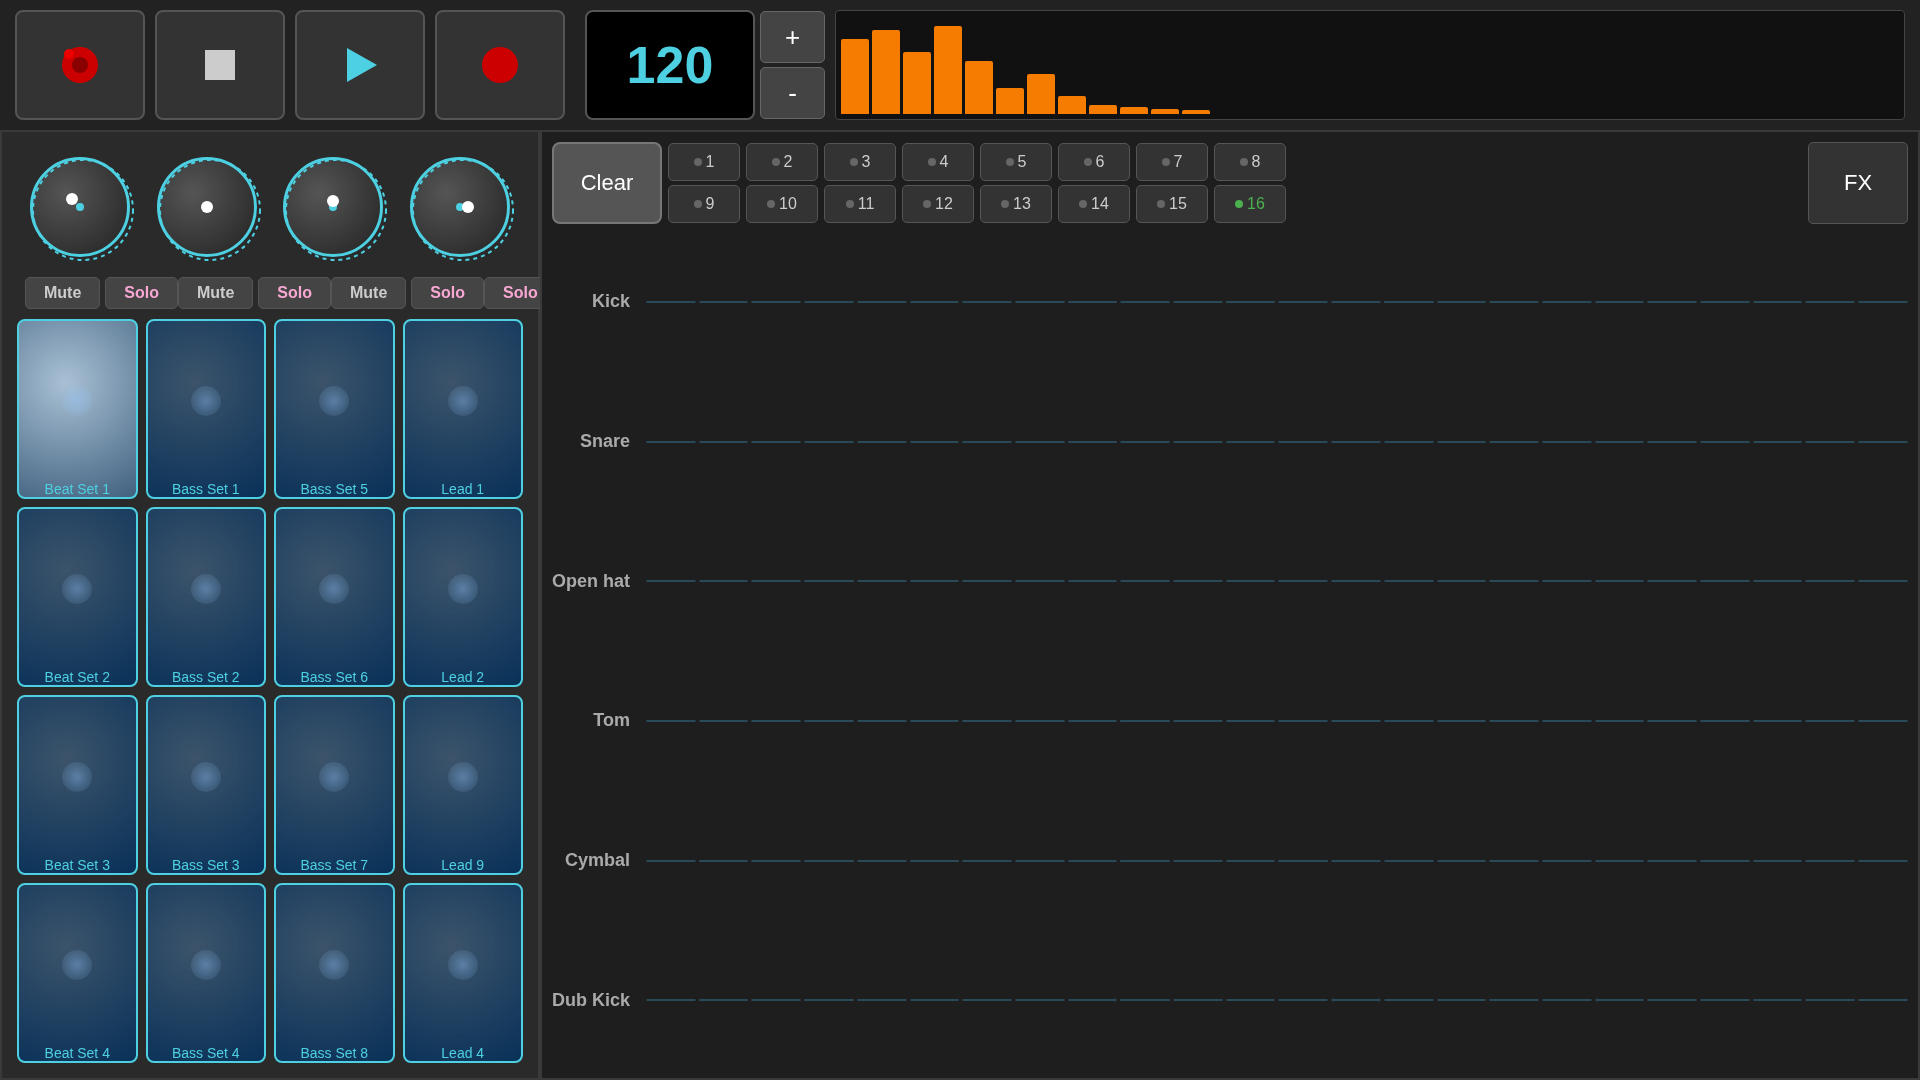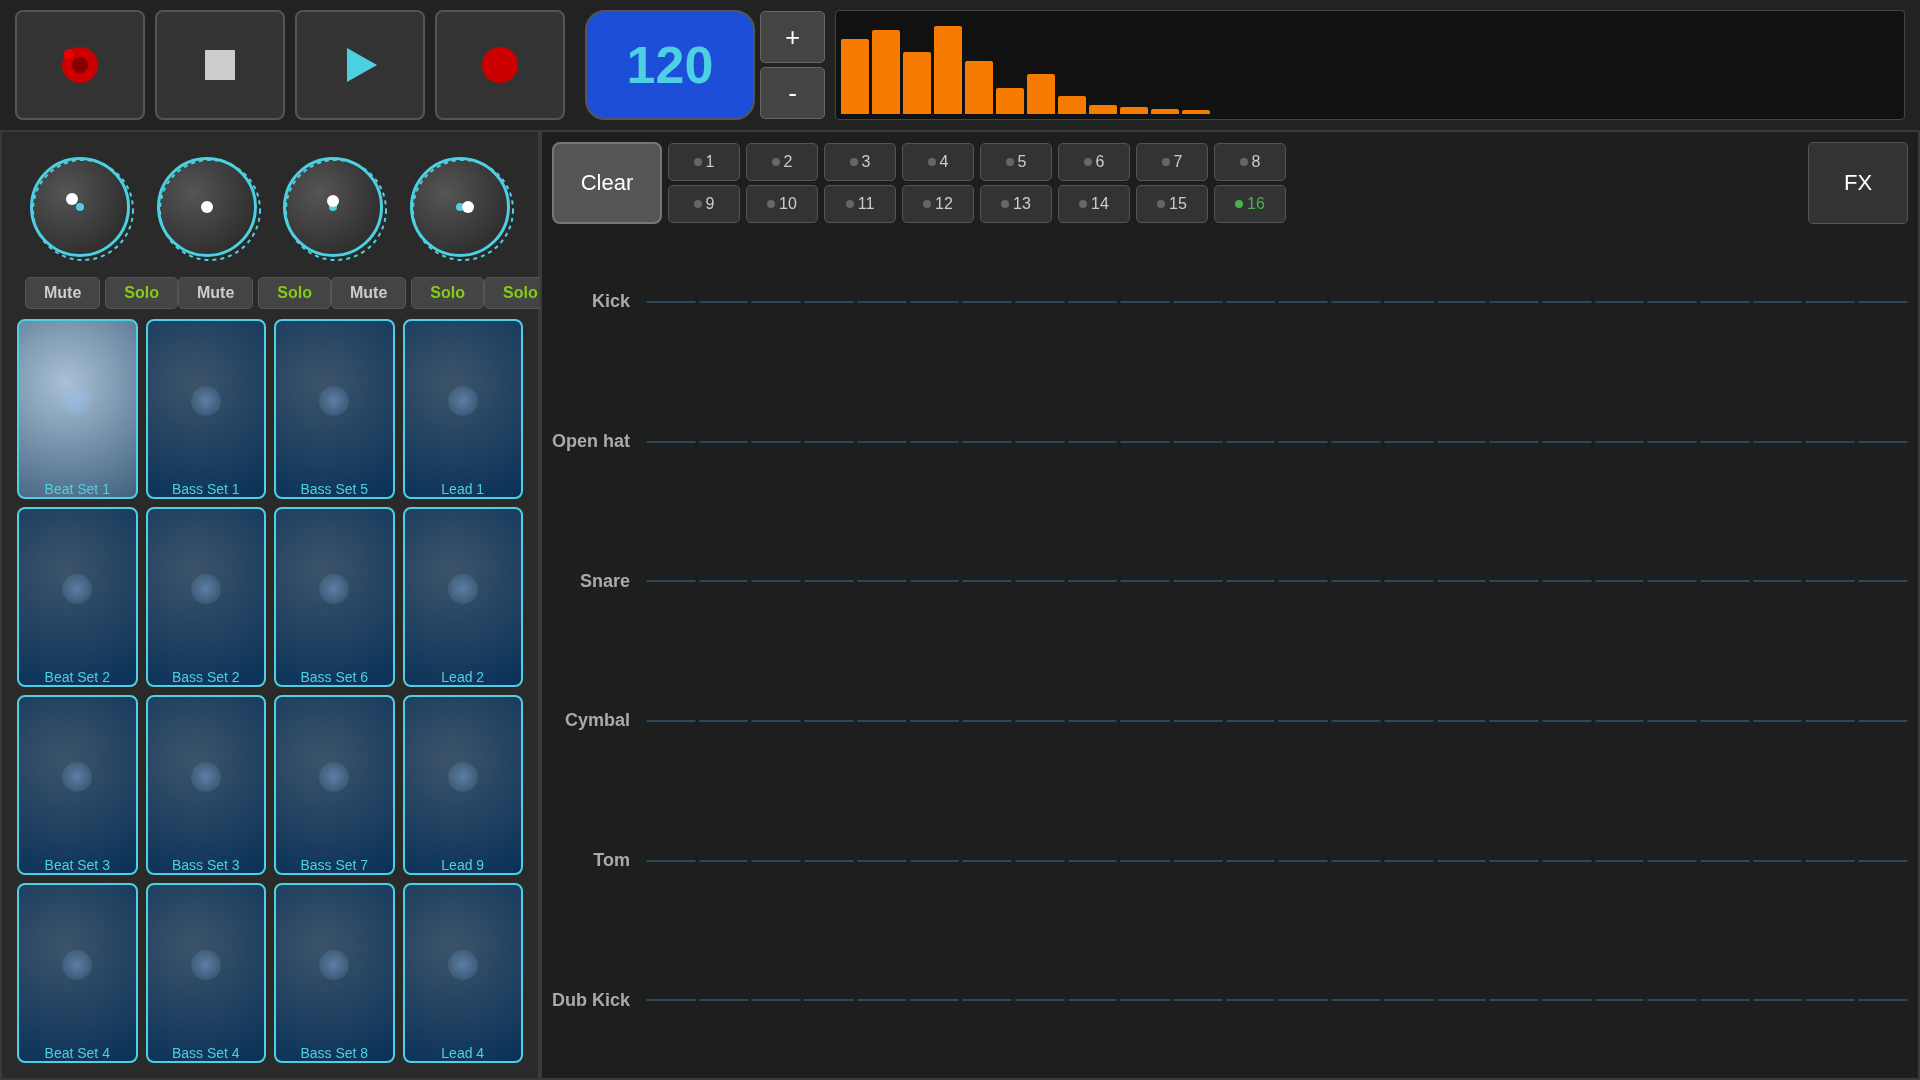--- a/index.html
+++ b/index.html
@@ -42,23 +42,23 @@
     .bpm-section {
       display: flex;
       align-items: center;
       gap: 5px;
       margin-left: 10px;
     }
 
     .bpm-display {
       width: 170px;
       height: 110px;
-      background: #1d4ed8;
+      background: #000000;
       border: 2px solid #555;
-      border-radius: 20px;
+      border-radius: 8px;
       display: flex;
       align-items: center;
       justify-content: center;
       font-size: 52px;
       font-weight: bold;
       color: #4dd0e1;
     }
 
     .bpm-controls {
       display: flex;
@@ -176,21 +176,21 @@
       border: 1px solid #555;
     }
 
     .mute-btn {
       background: #444;
       color: #ccc;
     }
 
     .solo-btn {
       background: #444;
-      color: #84cc16;
+      color: #f9a8d4;
     }
 
     .pads-grid {
       display: grid;
       grid-template-columns: repeat(4, 1fr);
       gap: 8px;
       flex: 1;
     }
 
     .pad {
@@ -664,20 +664,49 @@
             <div class="step-cell"></div>
             <div class="step-cell"></div>
             <div class="step-cell"></div>
             <div class="step-cell"></div>
             <div class="step-cell"></div>
             <div class="step-cell"></div>
             <div class="step-cell"></div>
           </div>
         </div>
         <div class="track-row">
+          <div class="track-label">Snare</div>
+          <div class="steps-container">
+            <div class="step-cell"></div>
+            <div class="step-cell"></div>
+            <div class="step-cell"></div>
+            <div class="step-cell"></div>
+            <div class="step-cell"></div>
+            <div class="step-cell"></div>
+            <div class="step-cell"></div>
+            <div class="step-cell"></div>
+            <div class="step-cell lit"></div>
+            <div class="step-cell"></div>
+            <div class="step-cell"></div>
+            <div class="step-cell"></div>
+            <div class="step-cell"></div>
+            <div class="step-cell"></div>
+            <div class="step-cell"></div>
+            <div class="step-cell"></div>
+            <div class="step-cell"></div>
+            <div class="step-cell"></div>
+            <div class="step-cell"></div>
+            <div class="step-cell"></div>
+            <div class="step-cell"></div>
+            <div class="step-cell"></div>
+            <div class="step-cell"></div>
+            <div class="step-cell"></div>
+          </div>
+        </div>
+        <div class="track-row">
           <div class="track-label">Open hat</div>
           <div class="steps-container">
             <div class="step-cell"></div>
             <div class="step-cell"></div>
             <div class="step-cell"></div>
             <div class="step-cell lit"></div>
             <div class="step-cell"></div>
             <div class="step-cell"></div>
             <div class="step-cell"></div>
             <div class="step-cell"></div>
@@ -693,32 +722,32 @@
             <div class="step-cell"></div>
             <div class="step-cell"></div>
             <div class="step-cell"></div>
             <div class="step-cell"></div>
             <div class="step-cell"></div>
             <div class="step-cell"></div>
             <div class="step-cell"></div>
           </div>
         </div>
         <div class="track-row">
-          <div class="track-label">Snare</div>
+          <div class="track-label">Tom</div>
           <div class="steps-container">
             <div class="step-cell"></div>
             <div class="step-cell"></div>
             <div class="step-cell"></div>
             <div class="step-cell"></div>
             <div class="step-cell"></div>
             <div class="step-cell"></div>
             <div class="step-cell"></div>
             <div class="step-cell"></div>
-            <div class="step-cell lit"></div>
-            <div class="step-cell"></div>
+            <div class="step-cell"></div>
+            <div class="step-cell lit"></div>
             <div class="step-cell"></div>
             <div class="step-cell"></div>
             <div class="step-cell"></div>
             <div class="step-cell"></div>
             <div class="step-cell"></div>
             <div class="step-cell"></div>
             <div class="step-cell"></div>
             <div class="step-cell"></div>
             <div class="step-cell"></div>
             <div class="step-cell"></div>
@@ -751,49 +780,20 @@
             <div class="step-cell"></div>
             <div class="step-cell"></div>
             <div class="step-cell"></div>
             <div class="step-cell"></div>
             <div class="step-cell"></div>
             <div class="step-cell"></div>
             <div class="step-cell"></div>
           </div>
         </div>
         <div class="track-row">
-          <div class="track-label">Tom</div>
-          <div class="steps-container">
-            <div class="step-cell"></div>
-            <div class="step-cell"></div>
-            <div class="step-cell"></div>
-            <div class="step-cell"></div>
-            <div class="step-cell"></div>
-            <div class="step-cell"></div>
-            <div class="step-cell"></div>
-            <div class="step-cell"></div>
-            <div class="step-cell"></div>
-            <div class="step-cell lit"></div>
-            <div class="step-cell"></div>
-            <div class="step-cell"></div>
-            <div class="step-cell"></div>
-            <div class="step-cell"></div>
-            <div class="step-cell"></div>
-            <div class="step-cell"></div>
-            <div class="step-cell"></div>
-            <div class="step-cell"></div>
-            <div class="step-cell"></div>
-            <div class="step-cell"></div>
-            <div class="step-cell"></div>
-            <div class="step-cell"></div>
-            <div class="step-cell"></div>
-            <div class="step-cell"></div>
-          </div>
-        </div>
-        <div class="track-row">
           <div class="track-label">Dub Kick</div>
           <div class="steps-container">
             <div class="step-cell"></div>
             <div class="step-cell lit"></div>
             <div class="step-cell"></div>
             <div class="step-cell lit"></div>
             <div class="step-cell"></div>
             <div class="step-cell"></div>
             <div class="step-cell"></div>
             <div class="step-cell"></div>

